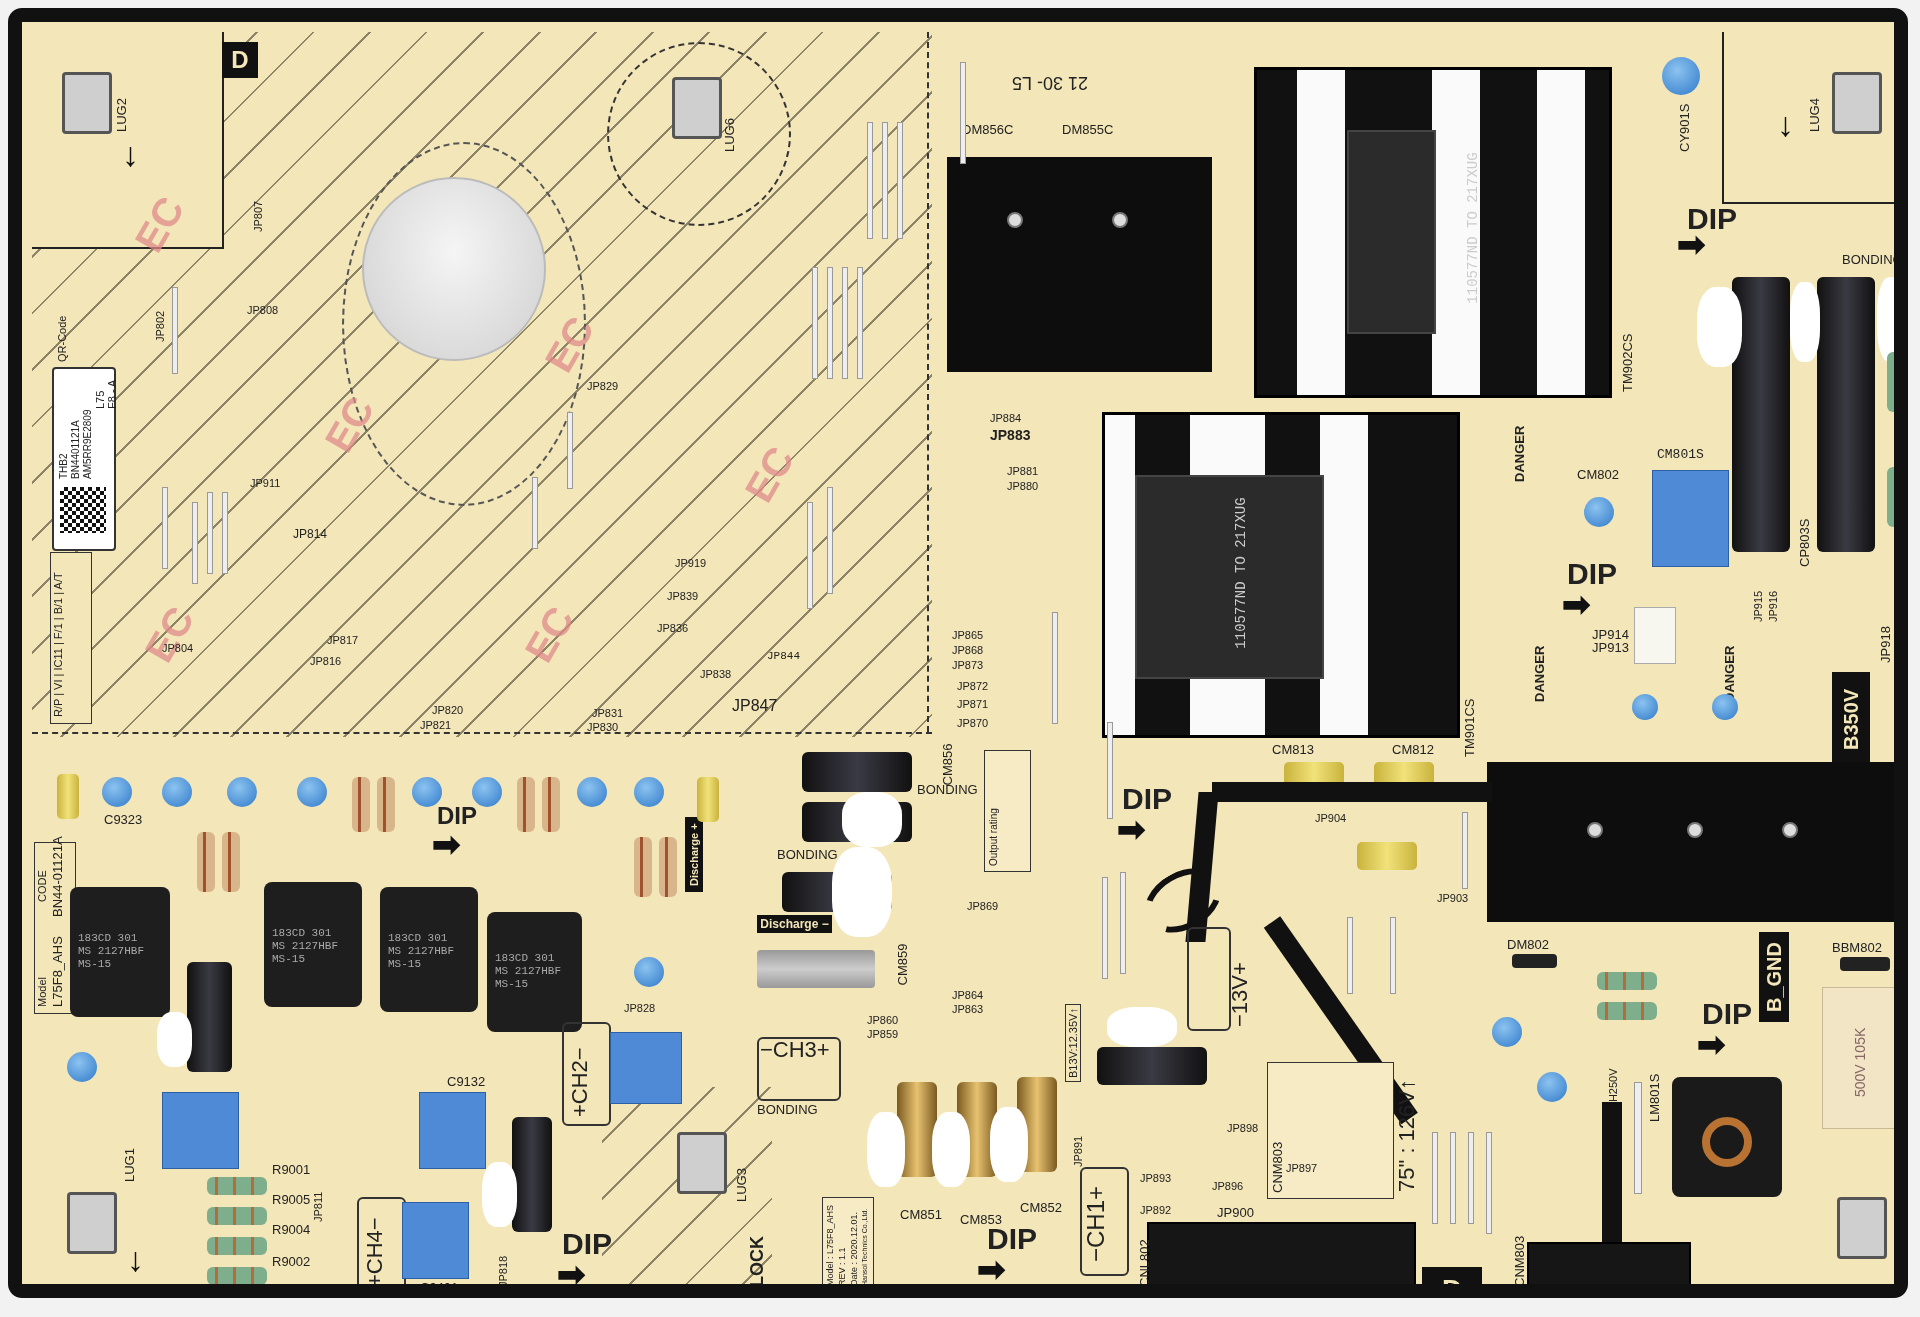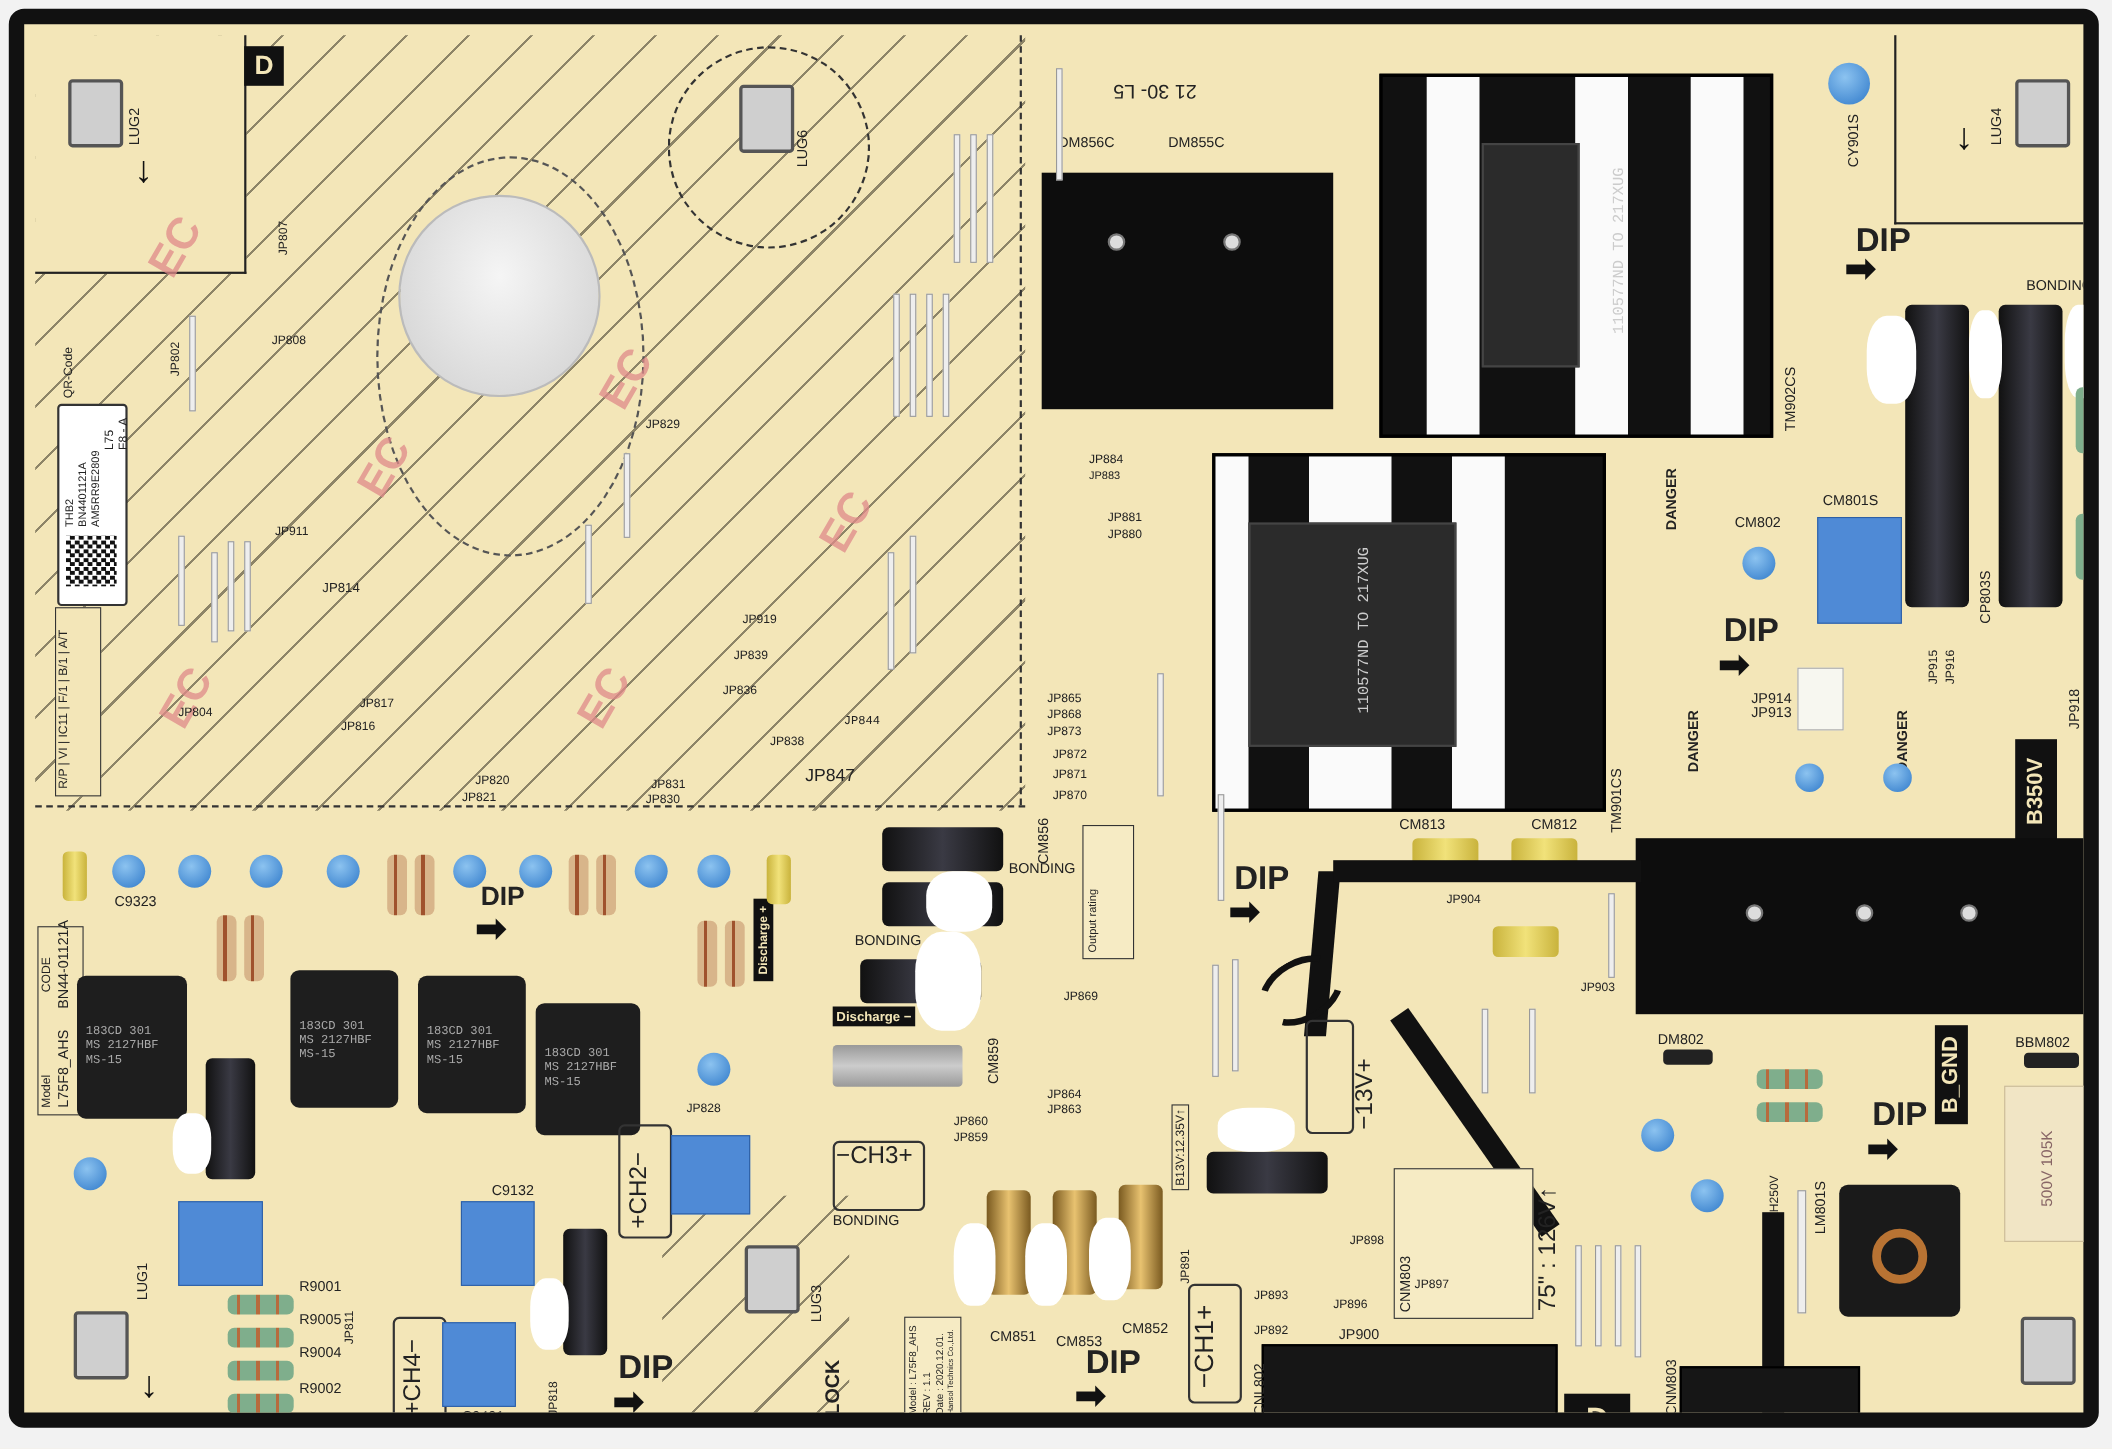--- a/index.html
+++ b/index.html
@@ -144,21 +144,21 @@
   <div class="ecap" style="left:1710px;top:255px;width:58px;height:275px;"></div>
   <div class="ecap" style="left:1795px;top:255px;width:58px;height:275px;"></div>
   <div class="glue" style="left:1675px;top:265px;width:45px;height:80px;"></div>
   <div class="glue" style="left:1768px;top:260px;width:30px;height:80px;"></div>
   <div class="glue" style="left:1855px;top:255px;width:30px;height:85px;"></div>
   <div class="vlbl" style="left:1775px;top:545px;">CP803S</div>
   <div class="gres" style="left:1865px;top:330px;width:20px;height:60px;"></div>
   <div class="gres" style="left:1865px;top:445px;width:20px;height:60px;"></div>
   <div class="vlbl" style="left:1880px;top:445px;">RM804</div>
 
-  <div class="lbl" style="left:1635px;top:425px;">CM801S</div>
+  <div class="lbl" style="left:1635px;top:425px;font-family:Liberation Mono, monospace;">CM801S</div>
   <div class="bluebox" style="left:1630px;top:448px;width:75px;height:95px;"></div>
   <div class="lbl" style="left:1555px;top:445px;">CM802</div>
   <div class="disc" style="left:1562px;top:475px;width:30px;height:30px;"></div>
 
   <div class="blkbox" style="left:1872px;top:510px;width:18px;height:95px;font-size:11px;writing-mode:vertical-rl;transform:rotate(180deg);">Discharge −</div>
   <div class="blkbox" style="left:1872px;top:610px;width:18px;height:95px;font-size:11px;writing-mode:vertical-rl;transform:rotate(180deg);">Discharge +</div>
   <div class="blkbox" style="left:1810px;top:650px;width:38px;height:95px;font-size:20px;writing-mode:vertical-rl;transform:rotate(180deg);">B350V</div>
   <div class="lbl" style="left:1845px;top:615px;transform:rotate(-90deg);">JP918</div>
 
   <div class="abs" style="left:1612px;top:585px;width:40px;height:55px;background:#f7f7f0;border:1px solid #aaa;"></div>
@@ -391,21 +391,21 @@
   <div class="lbl" style="left:570px;top:685px;font-size:11px;">JP831</div>
   <div class="lbl" style="left:565px;top:699px;font-size:11px;">JP830</div>
   <div class="lbl" style="left:565px;top:358px;font-size:11px;">JP829</div>
   <div class="lbl" style="left:653px;top:535px;font-size:11px;">JP919</div>
   <div class="lbl" style="left:645px;top:568px;font-size:11px;">JP839</div>
   <div class="lbl" style="left:635px;top:600px;font-size:11px;">JP836</div>
   <div class="lbl" style="left:745px;top:628px;font-size:11px;font-family:Liberation Mono, monospace;">JP844</div>
   <div class="lbl" style="left:678px;top:646px;font-size:11px;">JP838</div>
   <div class="lbl" style="left:710px;top:675px;font-size:16px;">JP847</div>
   <div class="lbl" style="left:968px;top:390px;font-size:11px;">JP884</div>
-  <div class="lbl" style="left:968px;top:405px;font-size:10px;">JP883</div>
+  <div class="lbl" style="left:968px;top:405px;font-size:14px;font-weight:bold;">JP883</div>
   <div class="lbl" style="left:985px;top:443px;font-size:11px;">JP881</div>
   <div class="lbl" style="left:985px;top:458px;font-size:11px;">JP880</div>
   <div class="lbl" style="left:930px;top:607px;font-size:11px;">JP865</div>
   <div class="lbl" style="left:930px;top:622px;font-size:11px;">JP868</div>
   <div class="lbl" style="left:930px;top:637px;font-size:11px;">JP873</div>
   <div class="lbl" style="left:935px;top:658px;font-size:11px;">JP872</div>
   <div class="lbl" style="left:935px;top:676px;font-size:11px;">JP871</div>
   <div class="lbl" style="left:935px;top:695px;font-size:11px;">JP870</div>
   <div class="lbl" style="left:945px;top:878px;font-size:11px;">JP869</div>
   <div class="lbl" style="left:930px;top:967px;font-size:11px;">JP864</div>

